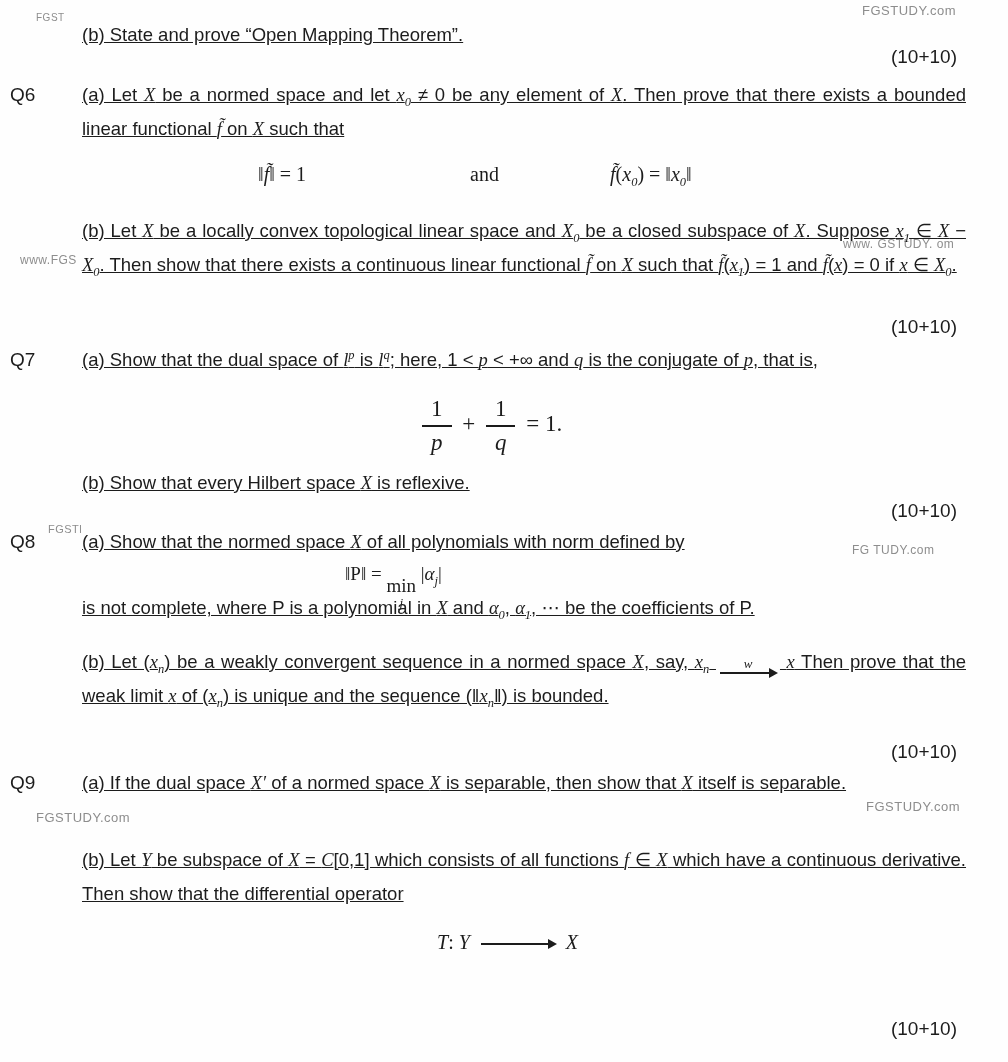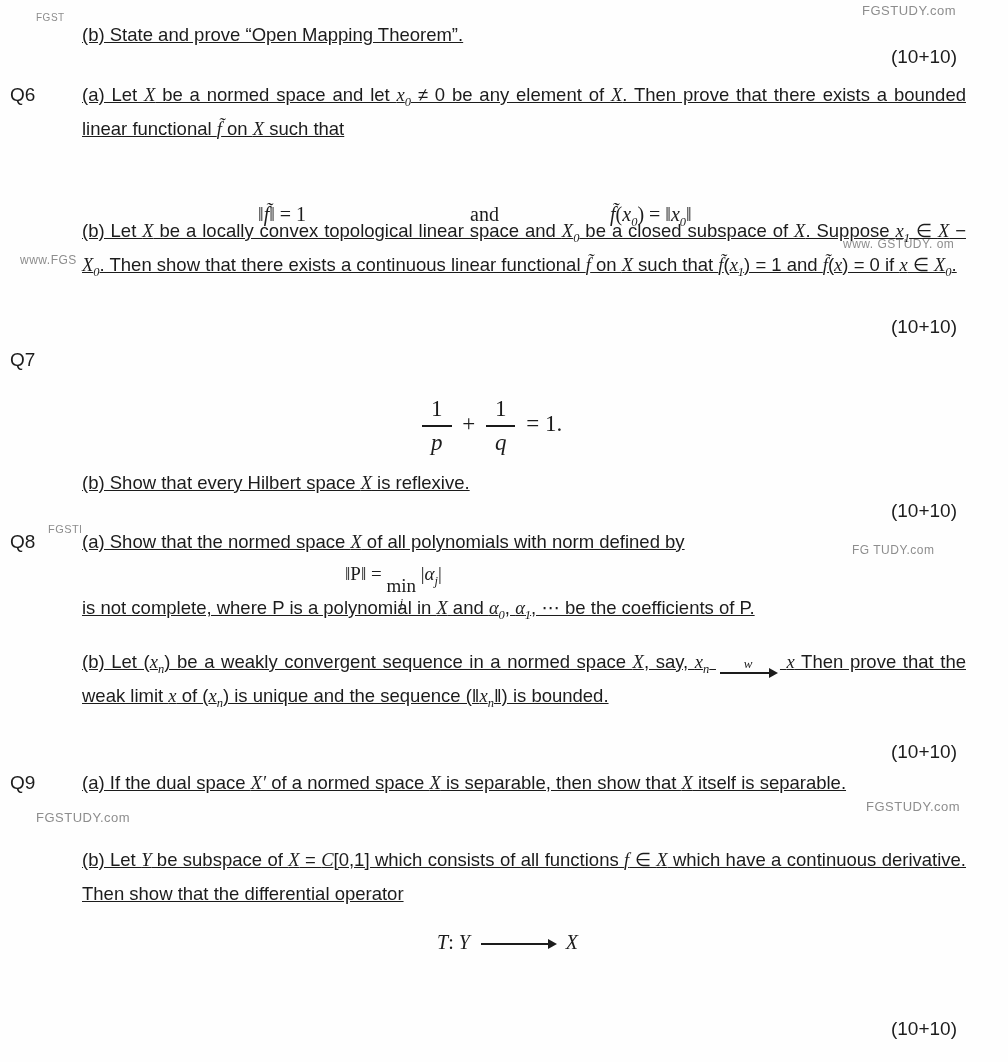--- a/index.html
+++ b/index.html
@@ -6,21 +6,21 @@
   .page{position:relative;width:1008px;height:1062px;background:#fefefe;overflow:hidden;
         font-family:"Liberation Sans","DejaVu Sans",sans-serif;color:#1c1c1c;}
   .wm{position:absolute;font-size:13px;color:#8d8d8d;letter-spacing:0.5px;white-space:nowrap;}
   .block{position:absolute;left:82px;width:884px;margin:0;font-size:18.5px;line-height:33px;
          text-align:justify;text-decoration:underline;}
   .qlabel{position:absolute;left:10px;font-size:19px;line-height:33px;}
   .marks{position:absolute;right:51px;font-size:19px;line-height:30px;}
   .formula-row{position:absolute;left:82px;width:884px;height:40px;
                font-family:"Liberation Serif","DejaVu Serif",serif;font-size:20px;line-height:33px;
                text-align:left;box-sizing:border-box;}
-  .f-abs{position:absolute;top:0;white-space:nowrap;margin-top:40px;}
+  .f-abs{position:absolute;top:0;white-space:nowrap;}
   i.math{font-family:"Liberation Serif","DejaVu Serif",serif;font-style:italic;}
   sub.msub,sup.msup{font-family:"Liberation Serif","DejaVu Serif",serif;font-style:italic;
                     font-size:12.5px;line-height:0;}
   .fraction-formula{font-size:23px;height:70px;}
   .frac{display:inline-block;vertical-align:middle;text-align:center;margin:0 5px;}
   .frac .num{display:block;padding:0 9px 3px;border-bottom:2px solid #1a1a1a;line-height:26px;}
   .frac .den{display:block;padding-top:3px;line-height:26px;font-family:"Liberation Serif","DejaVu Serif",serif;font-style:italic;}
   .minstack{display:inline-flex;flex-direction:column;align-items:center;vertical-align:-12px;line-height:1;}
   .mintop{font-size:19px;line-height:19px;}
   .minsub{font-size:13px;line-height:12px;margin-top:2px;font-family:"Liberation Serif","DejaVu Serif",serif;font-style:italic;}
@@ -55,20 +55,21 @@
   <p class="block" style="top:78px;">(a) Let <i class="math">X</i> be a normed space and let <i class="math">x</i><sub class="msub">0</sub> ≠ 0 be any element of <i class="math">X</i>. Then prove that there exists a bounded linear functional <i class="math">f̃</i> on <i class="math">X</i> such that</p>
   <div class="formula-row" style="top:158px;">
     <span class="f-abs" style="left:176px;">‖<i class="math">f̃</i>‖ = 1</span>
     <span class="f-abs" style="left:388px;">and</span>
     <span class="f-abs" style="left:528px;"><i class="math">f̃</i>(<i class="math">x</i><sub class="msub">0</sub>) = ‖<i class="math">x</i><sub class="msub">0</sub>‖</span>
   </div>
   <p class="block" style="top:214px;">(b) Let <i class="math">X</i> be a locally convex topological linear space and <i class="math">X</i><sub class="msub">0</sub> be a closed subspace of <i class="math">X</i>. Suppose <i class="math">x</i><sub class="msub">1</sub> ∈ <i class="math">X</i> − <i class="math">X</i><sub class="msub">0</sub>. Then show that there exists a continuous linear functional <i class="math">f̃</i> on <i class="math">X</i> such that <i class="math">f̃</i>(<i class="math">x</i><sub class="msub">1</sub>) = 1 and <i class="math">f̃</i>(<i class="math">x</i>) = 0 if <i class="math">x</i> ∈ <i class="math">X</i><sub class="msub">0</sub>.</p>
   <div class="marks" style="top:312px;">(10+10)</div>
 
   <span class="qlabel" style="top:343px;">Q7</span>
+  <p class="block" style="top:343px;">(a) Show that the dual space of <i class="math">l</i><sup class="msup">p</sup> is <i class="math">l</i><sup class="msup">q</sup>; here, 1 &lt; <i class="math">p</i> &lt; +∞ and <i class="math">q</i> is the conjugate of <i class="math">p</i>, that is,</p>
   <div class="formula-row fraction-formula" style="top:396px;padding-left:335px;"><span class="frac"><span class="num">1</span><span class="den">p</span></span> + <span class="frac"><span class="num">1</span><span class="den">q</span></span> = 1.</div>
   <p class="block" style="top:466px;">(b) Show that every Hilbert space <i class="math">X</i> is reflexive.</p>
   <div class="marks" style="top:496px;">(10+10)</div>
 
   <span class="qlabel" style="top:525px;text-align:right;">Q8</span>
   <p class="block" style="top:525px;">(a) Show that the normed space <i class="math">X</i> of all polynomials with norm defined by</p>
   <div class="formula-row" style="top:557px;padding-left:263px;font-size:19px;">‖P‖ = <span class="minstack">
         <span class="mintop">min</span>
         <span class="minsub">j</span>
       </span> |<i class="math">α</i><sub class="msub">j</sub>|</div>

